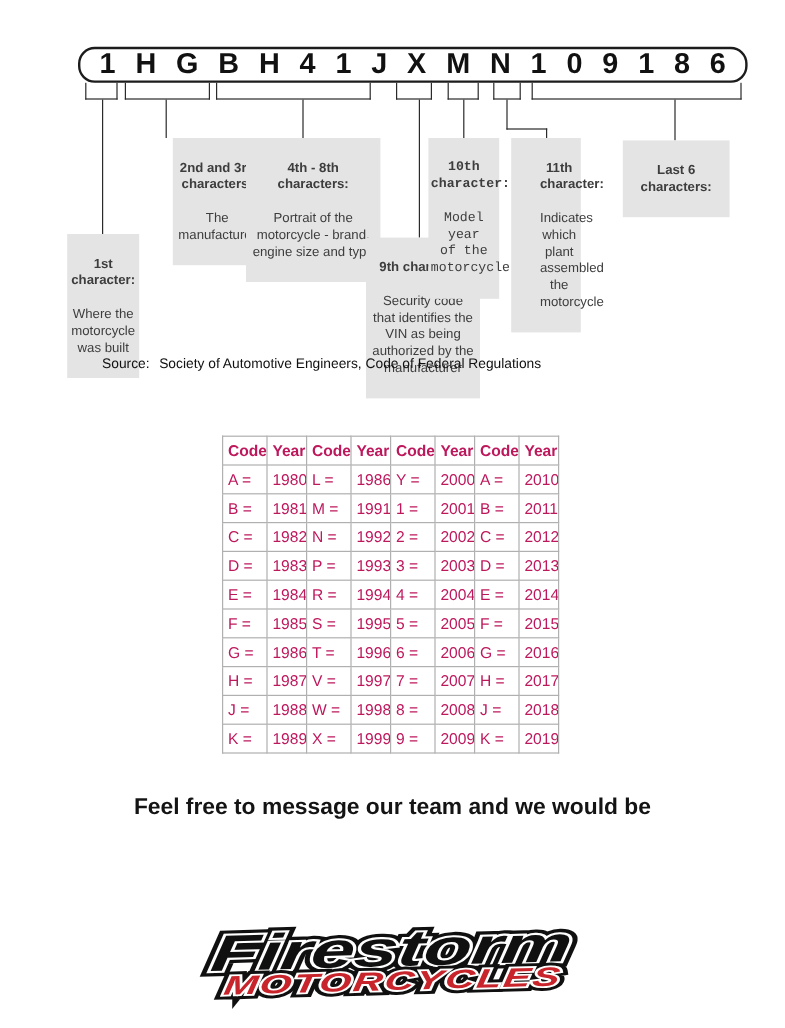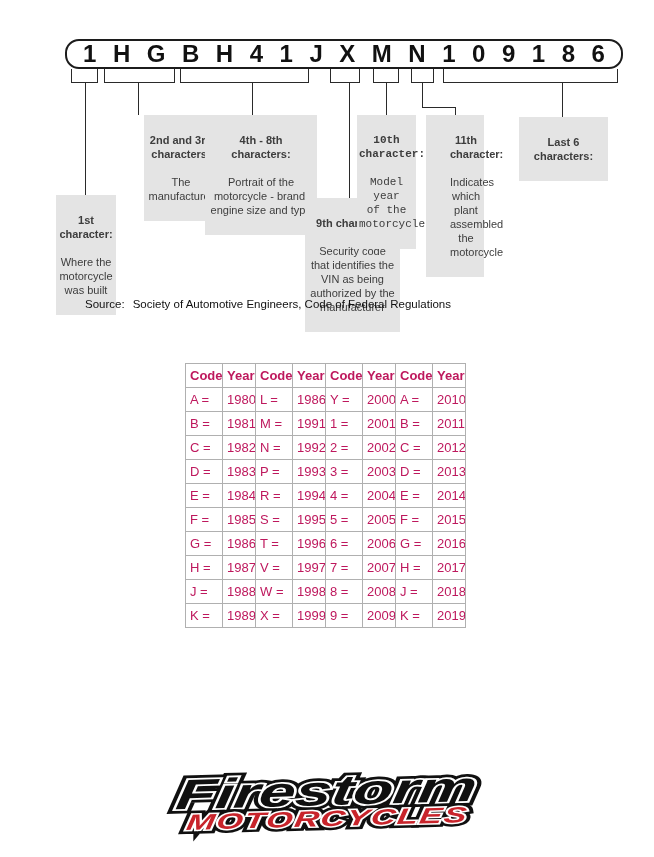--- a/index.html
+++ b/index.html
@@ -288,20 +288,21 @@
           <td>1999</td>
           <td>9 =</td>
           <td>2009</td>
           <td>K =</td>
           <td>2019</td>
         </tr>
       </tbody>
   </table>
 
   <div class="help-text">
+    <div>Feel free to message our team and we would be</div>
   </div>
 
   <div class="logo">
     <div class="logo-line logo-firestorm">
       <span class="l out">Firestorm</span>
       <span class="l lay wht">Firestorm</span>
       <span class="l lay fil">Firestorm</span>
     </div>
     <br>
     <div class="logo-line logo-moto">

